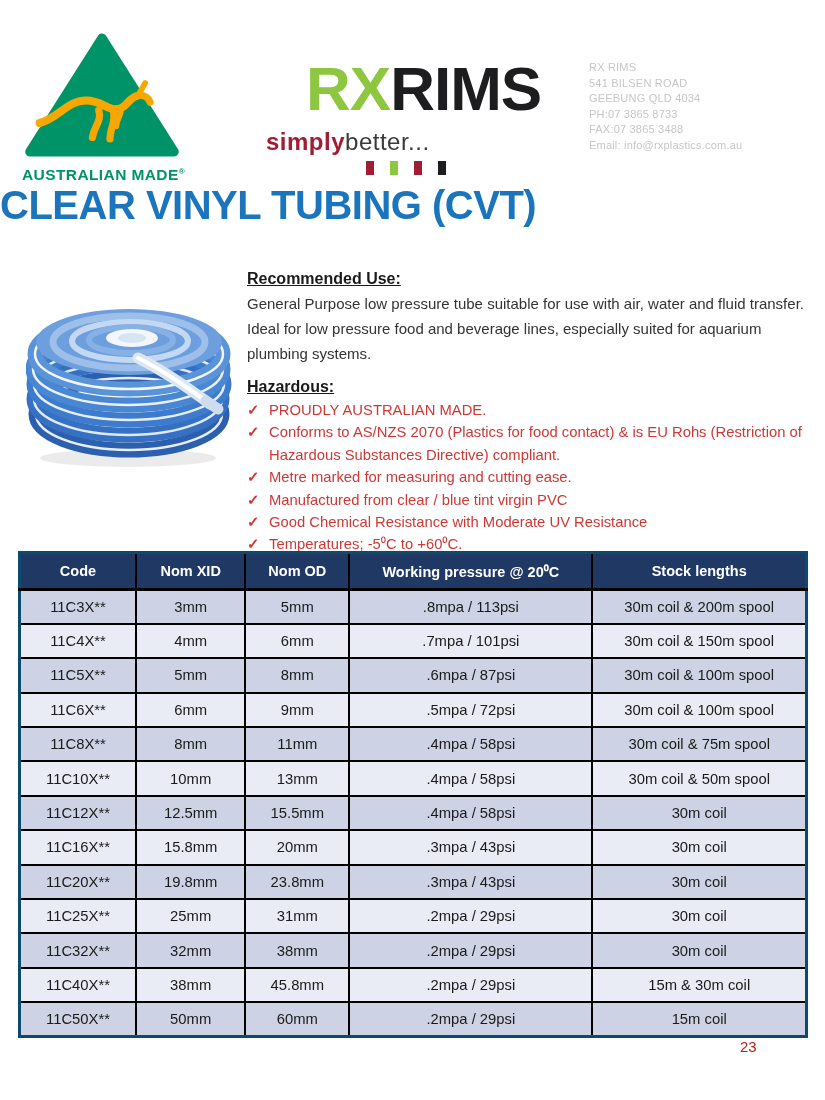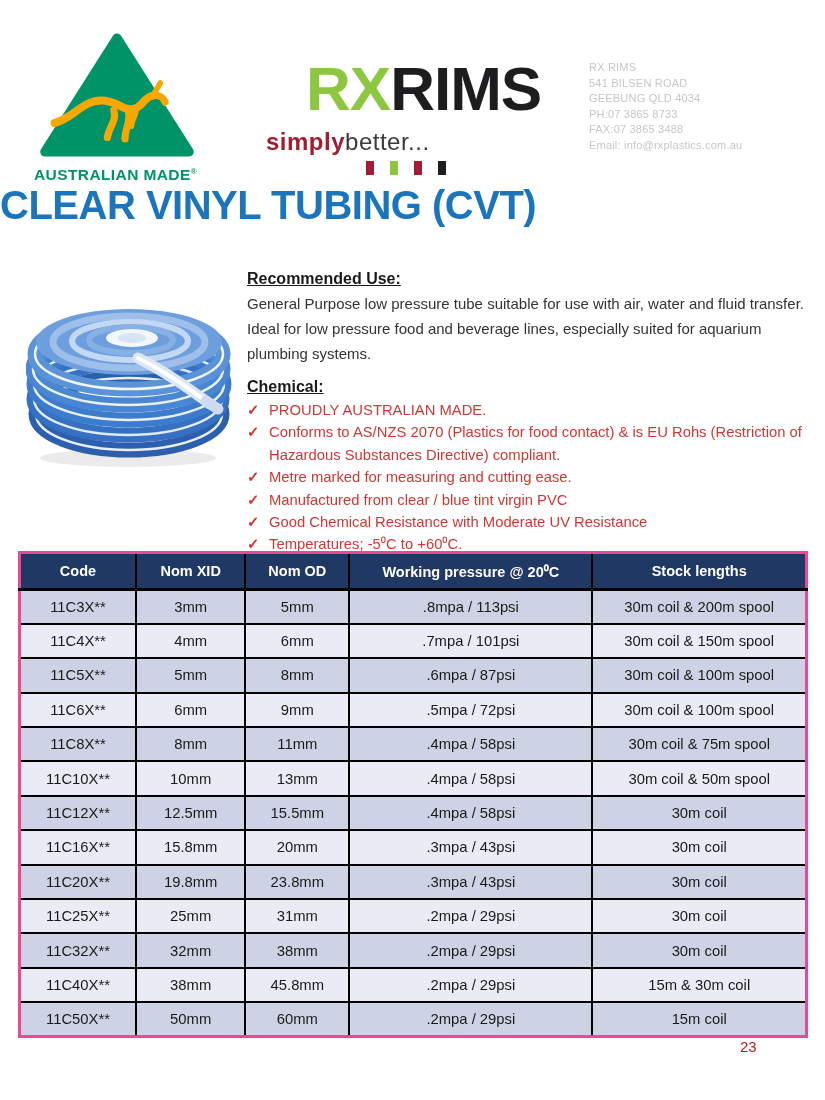--- a/index.html
+++ b/index.html
@@ -9,21 +9,21 @@
   .page {
     position: relative;
     width: 825px;
     height: 1100px;
     margin: 0 auto;
     background: #ffffff;
     overflow: hidden;
   }
 
   
-  .ausmade { position: absolute; left: 22px; top: 30px; width: 175px; text-align: right; }
+  .ausmade { position: absolute; left: 22px; top: 30px; width: 175px; text-align: left; }
   .ausmade-label {
     margin-top: 2px;
     font-size: 15.5px; font-weight: bold; letter-spacing: 0.4px;
     color: #009368; white-space: nowrap;
   }
   .ausmade-reg { font-size: 8px; vertical-align: super; color: #009368; }
 
   
   .rxlogo { position: absolute; left: 266px; top: 58px; width: 300px; }
   .rxlogo-word { font-weight: 900; font-size: 62px; line-height: 1; letter-spacing: -1px; white-space: nowrap; margin-left: 40px; }
@@ -73,21 +73,21 @@
     border: 2px solid #000000; text-align: center; vertical-align: middle;
     font-family: "Liberation Sans", sans-serif;
   }
   table.spec th {
     background: #1F3864; color: #ffffff; font-weight: bold;
     font-size: 14.5px; height: 37px; border-bottom: 3px solid #000;
   }
   table.spec td { font-size: 14.8px; color: #1a1a1a; height: 34.4px; font-weight: 500; }
   table.spec tbody tr:nth-child(odd)  td { background: #CDD3E4; }
   table.spec tbody tr:nth-child(even) td { background: #EAECF5; }
-  table.spec { border: 3px solid #ec4899; }
+  table.spec { border: 3px solid #0c4a6e; }
 
   
   .page-number {
     position: absolute; left: 740px; top: 1038px;
     font-size: 15px; color: #b91c1c;
   }
 </style>
 </head>
 <body>
 
@@ -154,21 +154,21 @@
     <g fill="none" stroke-linecap="round">
       <path d="M112,72 C140,86 162,102 184,118" stroke="#dde7f3" stroke-width="11"></path>
       <path d="M112,72 C140,86 162,102 184,118" stroke="#ffffff" stroke-width="4"></path>
       <path d="M180,115 L192,123" stroke="#cfdcee" stroke-width="11"></path>
     </g>
   </svg>
 
   <div class="content">
     <div class="section-heading">Recommended Use:</div>
     <div class="use-body">General Purpose low pressure tube suitable for use with air, water and fluid transfer. Ideal for low pressure food and beverage lines, especially suited for aquarium plumbing systems.</div>
-    <div class="section-heading">Chemical:</div>
+    <div class="section-heading">Hazardous:</div>
     <ul class="features-list">
         <li><span class="check">✓</span><span>PROUDLY AUSTRALIAN MADE.</span></li>
         <li><span class="check">✓</span><span>Conforms to AS/NZS 2070 (Plastics for food contact) &amp; is EU Rohs (Restriction of Hazardous Substances Directive) compliant.</span></li>
         <li><span class="check">✓</span><span>Metre marked for measuring and cutting ease.</span></li>
         <li><span class="check">✓</span><span>Manufactured from clear / blue tint virgin PVC</span></li>
         <li><span class="check">✓</span><span>Good Chemical Resistance with Moderate UV Resistance</span></li>
         <li><span class="check">✓</span><span>Temperatures; -5⁰C to +60⁰C.</span></li>
       </ul>
   </div>
 

